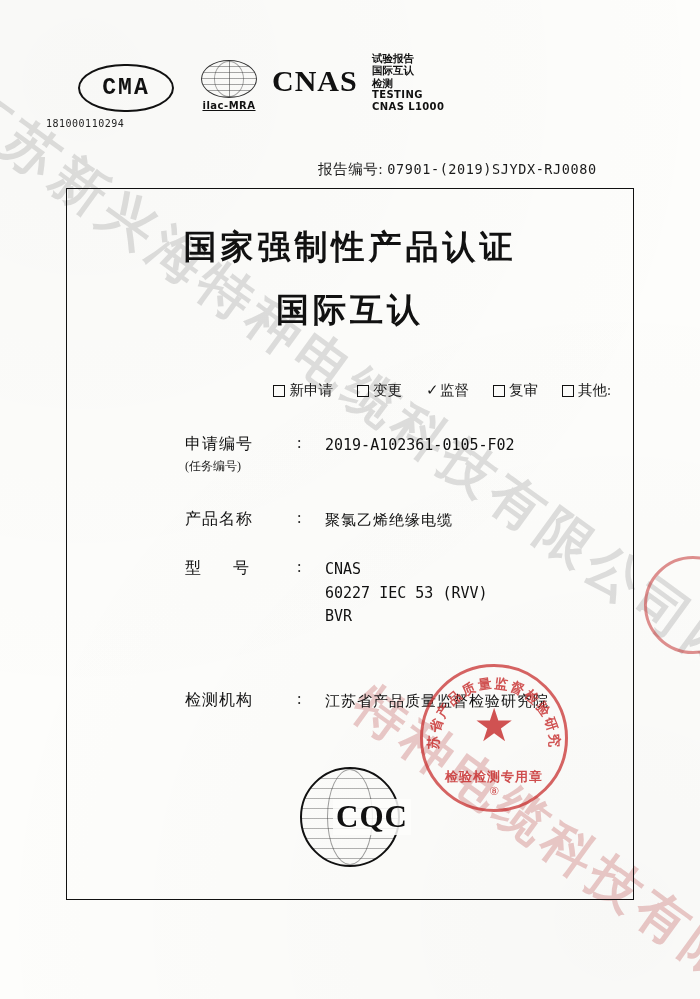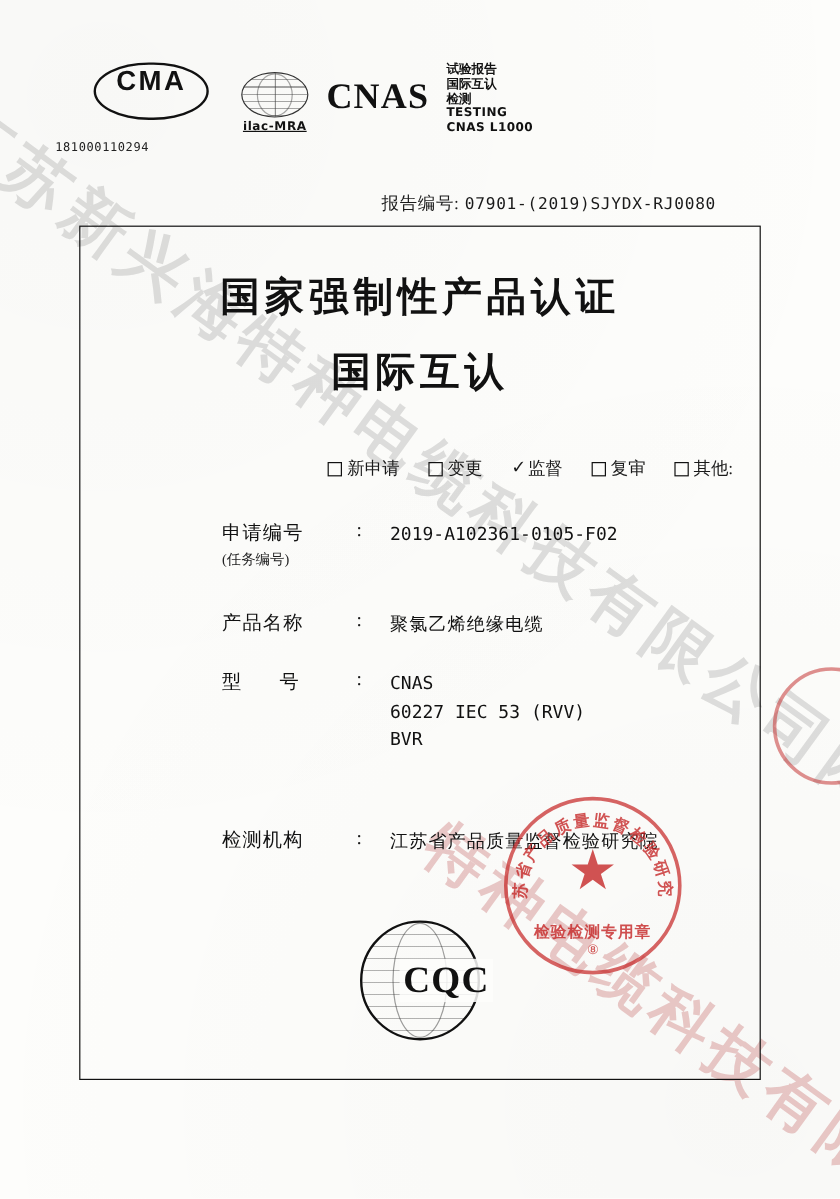--- a/index.html
+++ b/index.html
@@ -83,29 +83,29 @@
     position: absolute;
     left: 40px;
     top: 44px;
     width: 420px;
     height: 80px;
     z-index: 5;
   }
   .cma {
     position: absolute;
     left: 38px;
-    top: 8px;
+    top: 20px;
     width: 92px;
     height: 44px;
     border: 2.5px solid #111;
     border-radius: 50% / 52%;
     display: flex;
-    align-items: flex-start;
+    align-items: center;
     justify-content: center;
-    font-family: Liberation Sans, sans-serif;
+    font-family: Liberation Mono, monospace;
     font-weight: bold;
     font-size: 23px;
     letter-spacing: 2px;
     color: #111;
   }
   .cma-sub {
     position: absolute;
     left: 6px;
     top: 74px;
     font-family: "DejaVu Sans Mono", monospace;

